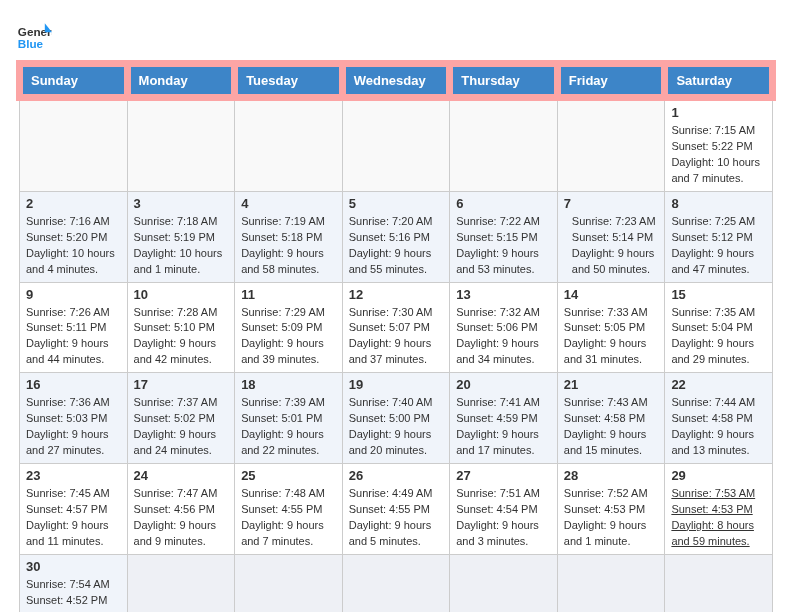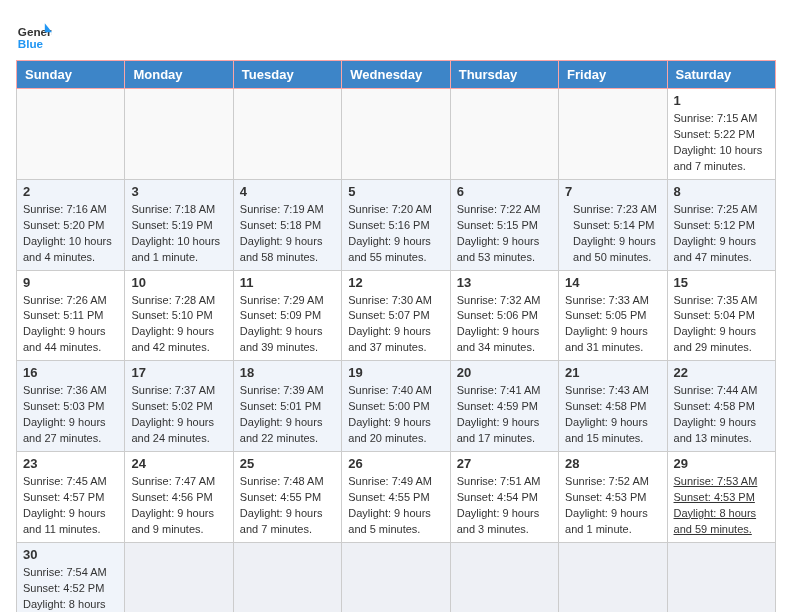--- a/index.html
+++ b/index.html
@@ -42,21 +42,21 @@
       border-collapse: collapse;
       border: 1px solid #ccc;
     }
     .calendar th {
       background: #3d85c8;
       color: #fff;
       font-size: 13px;
       font-weight: bold;
       padding: 6px 8px;
       text-align: left;
-      border: 1px solid #fca5a5;
+      border: 7px solid #fca5a5;
     }
     .calendar td {
       vertical-align: top;
       border: 1px solid #ccc;
       padding: 4px 6px;
       width: calc(100% / 7);
       min-height: 80px;
       background: #fff;
       font-size: 11px;
       color: #333;
@@ -297,21 +297,21 @@
         </td>
         <td>
           <span class="day-number">25</span>
           <div class="day-info" style="white-space: pre-line;">Sunrise: 7:48 AM
 Sunset: 4:55 PM
 Daylight: 9 hours
 and 7 minutes.</div>
         </td>
         <td>
           <span class="day-number">26</span>
-          <div class="day-info" style="white-space: pre-line;">Sunrise: 7:49 AM
+          <div class="day-info" style="white-space: pre-line;">Sunrise: 4:49 AM
 Sunset: 4:55 PM
 Daylight: 9 hours
 and 5 minutes.</div>
         </td>
         <td>
           <span class="day-number">27</span>
           <div class="day-info" style="white-space: pre-line;">Sunrise: 7:51 AM
 Sunset: 4:54 PM
 Daylight: 9 hours
 and 3 minutes.</div>

